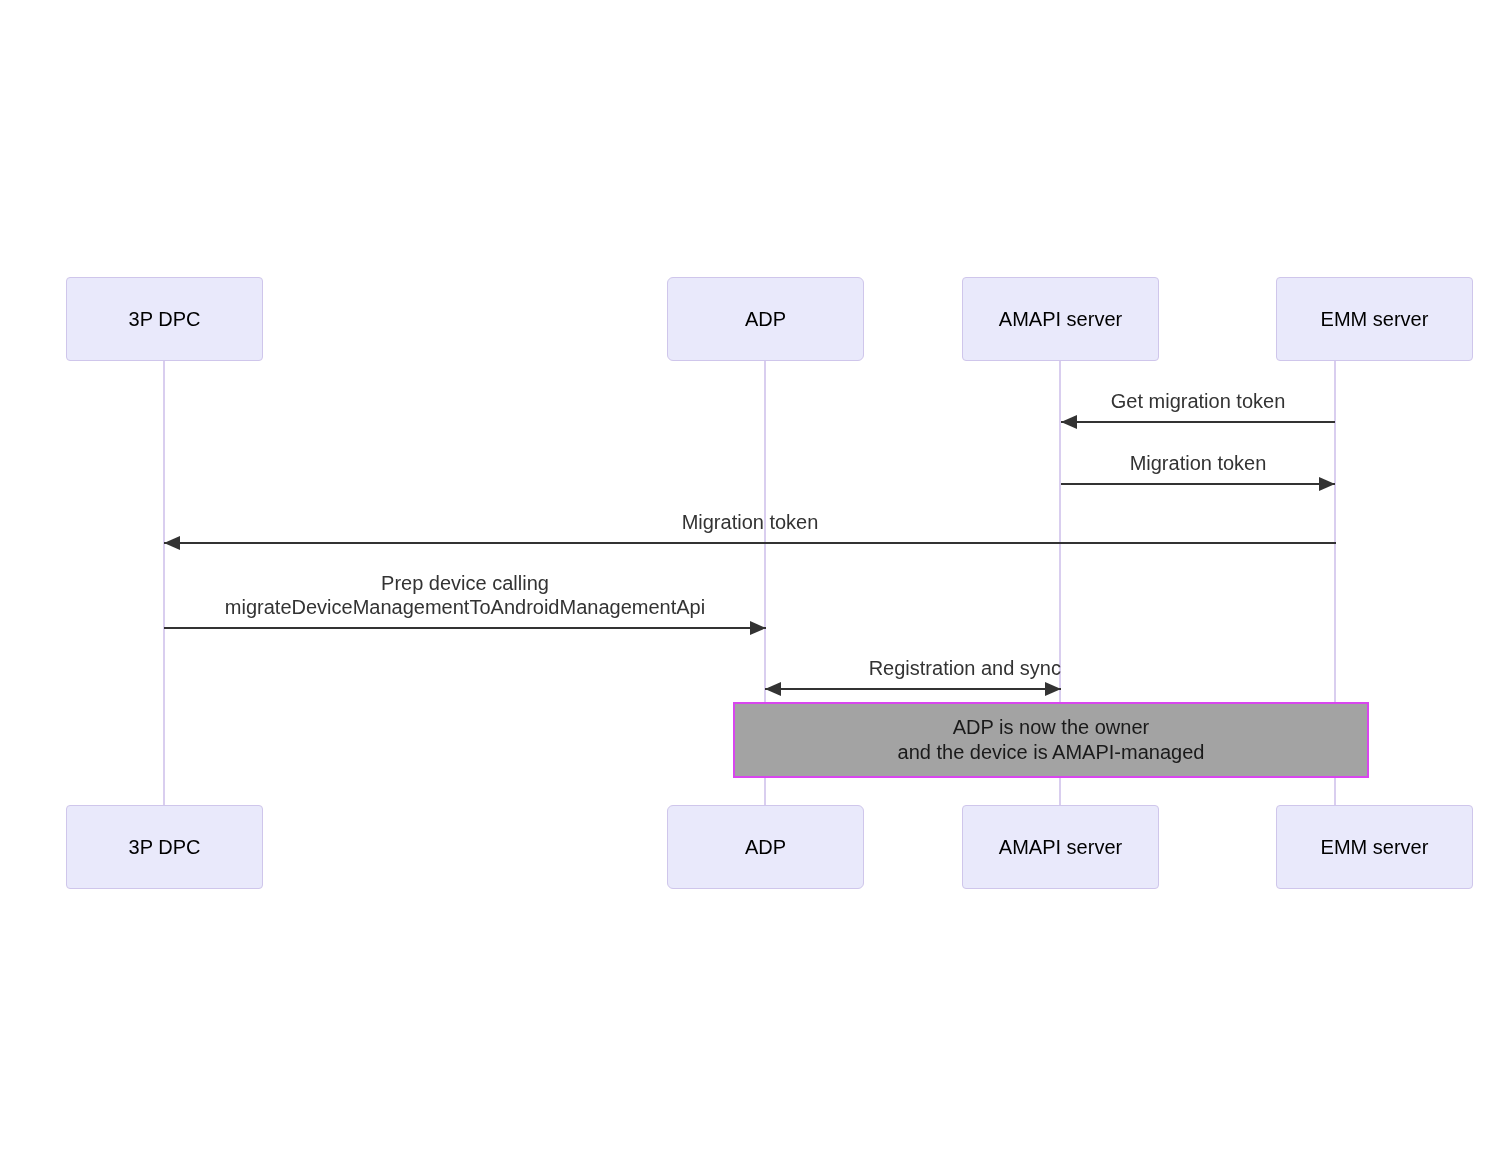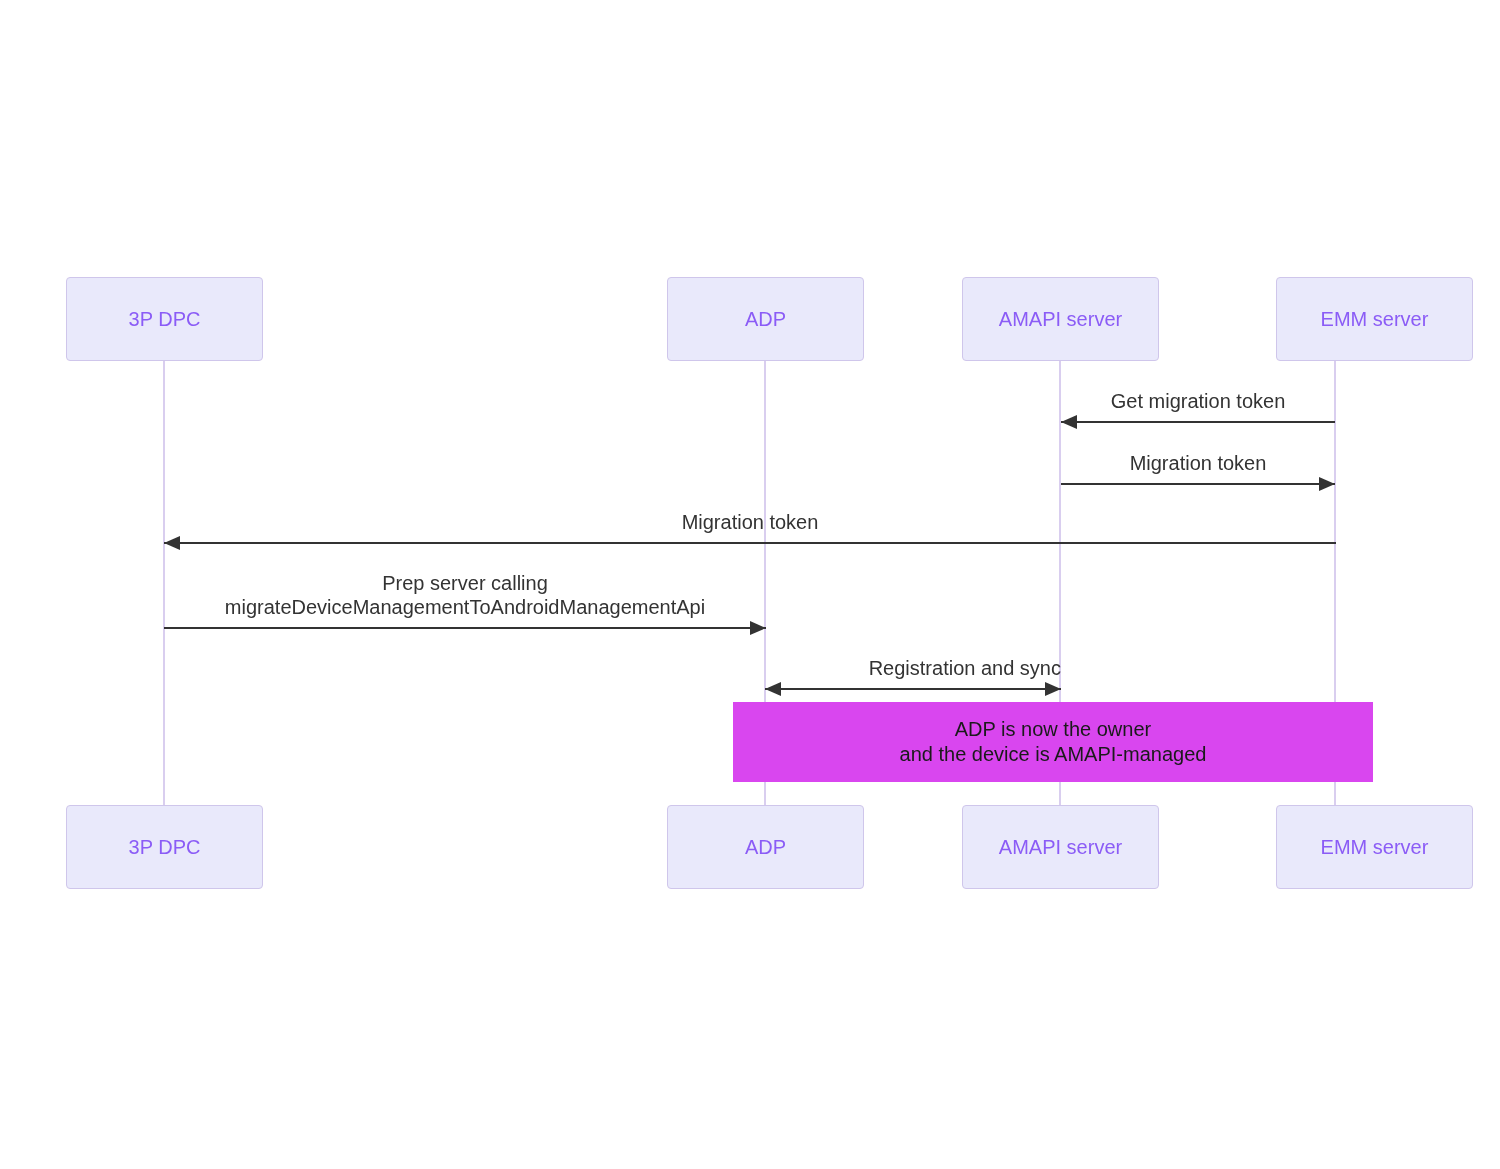--- a/index.html
+++ b/index.html
@@ -21,27 +21,27 @@
     position: absolute;
     width: 195px;
     height: 82px;
     background: #E9E9FB;
     border: 1px solid #CFC6EB;
     border-radius: 4px;
     display: flex;
     align-items: center;
     justify-content: center;
     font-size: 20px;
-    color: #8b5cf6;
+    color: #000000;
     box-sizing: content-box;
   }
   .row-top    { top: 277px; }
   .row-bottom { top: 805px; }
   .col-1 { left: 66px;  }
-  .col-2 { left: 667px; }
+  .col-2 { left: 667px; border-radius: 6px; }
   .col-3 { left: 962px; }
   .col-4 { left: 1237px; margin-left: 39px;}
 
   
   .lifeline {
     position: absolute;
     top: 361px;
     width: 2px;
     height: 444px;
     background: #D9CEEF;
@@ -101,22 +101,22 @@
   .m5-head-l { left: 765px;  top: 682px; }
   .m5-head-r { left: 1045px; top: 682px; }
 
   
   .note {
     position: absolute;
     left: 733px;
     top: 702px;
     width: 632px;
     height: 72px;
-    background: #d946ef;
-    border: 4px solid #d946ef;
+    background: #a3a3a3;
+    border: 2px solid #d946ef;
     display: flex;
     align-items: center;
     justify-content: center;
     text-align: center;
     font-size: 20px;
     line-height: 25px;
     color: #1a1a1a;
     white-space: pre-line;
   }
 </style>
@@ -148,21 +148,21 @@
   <div class="ah ah-left m1-head"></div>
 
   <div class="msg-label m2-label">Migration token</div>
   <div class="msg-line m2-line"></div>
   <div class="ah ah-right m2-head"></div>
 
   <div class="msg-label m3-label">Migration token</div>
   <div class="msg-line m3-line"></div>
   <div class="ah ah-left m3-head"></div>
 
-  <div class="msg-label m4-label">Prep server calling
+  <div class="msg-label m4-label">Prep device calling
 migrateDeviceManagementToAndroidManagementApi</div>
   <div class="msg-line m4-line"></div>
   <div class="ah ah-right m4-head"></div>
 
   <div class="msg-label m5-label">Registration and sync</div>
   <div class="msg-line m5-line"></div>
   <div class="ah ah-left m5-head-l"></div>
   <div class="ah ah-right m5-head-r"></div>
 
   <div class="note">

